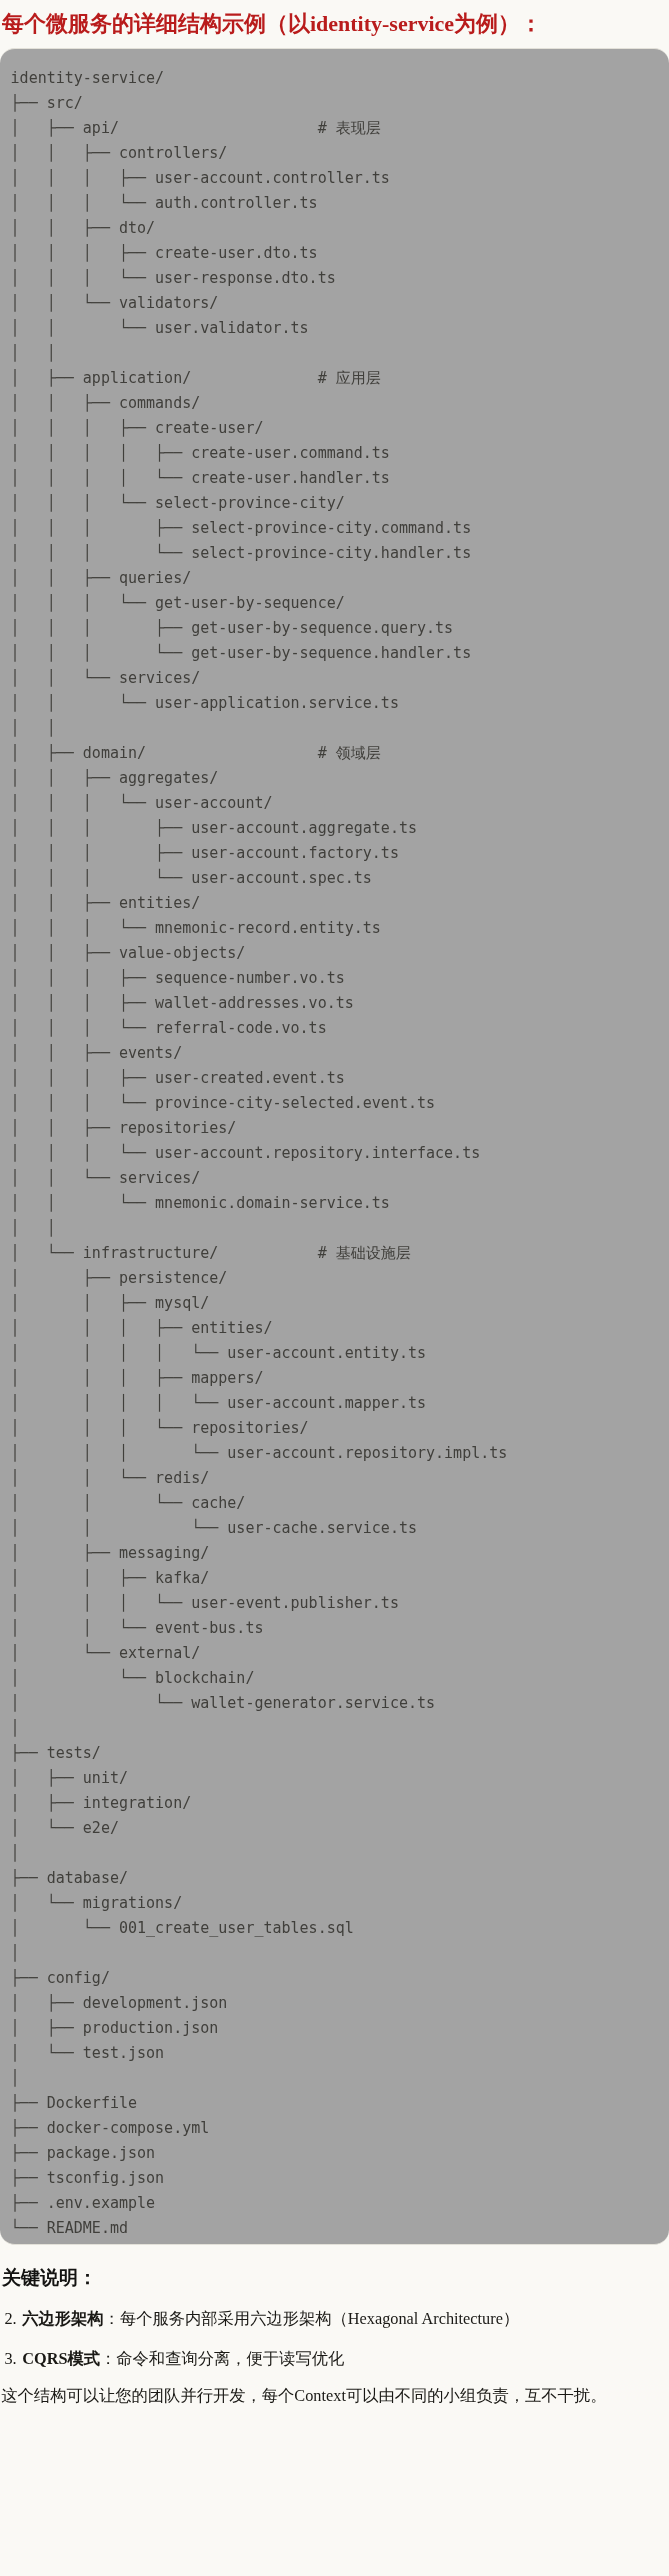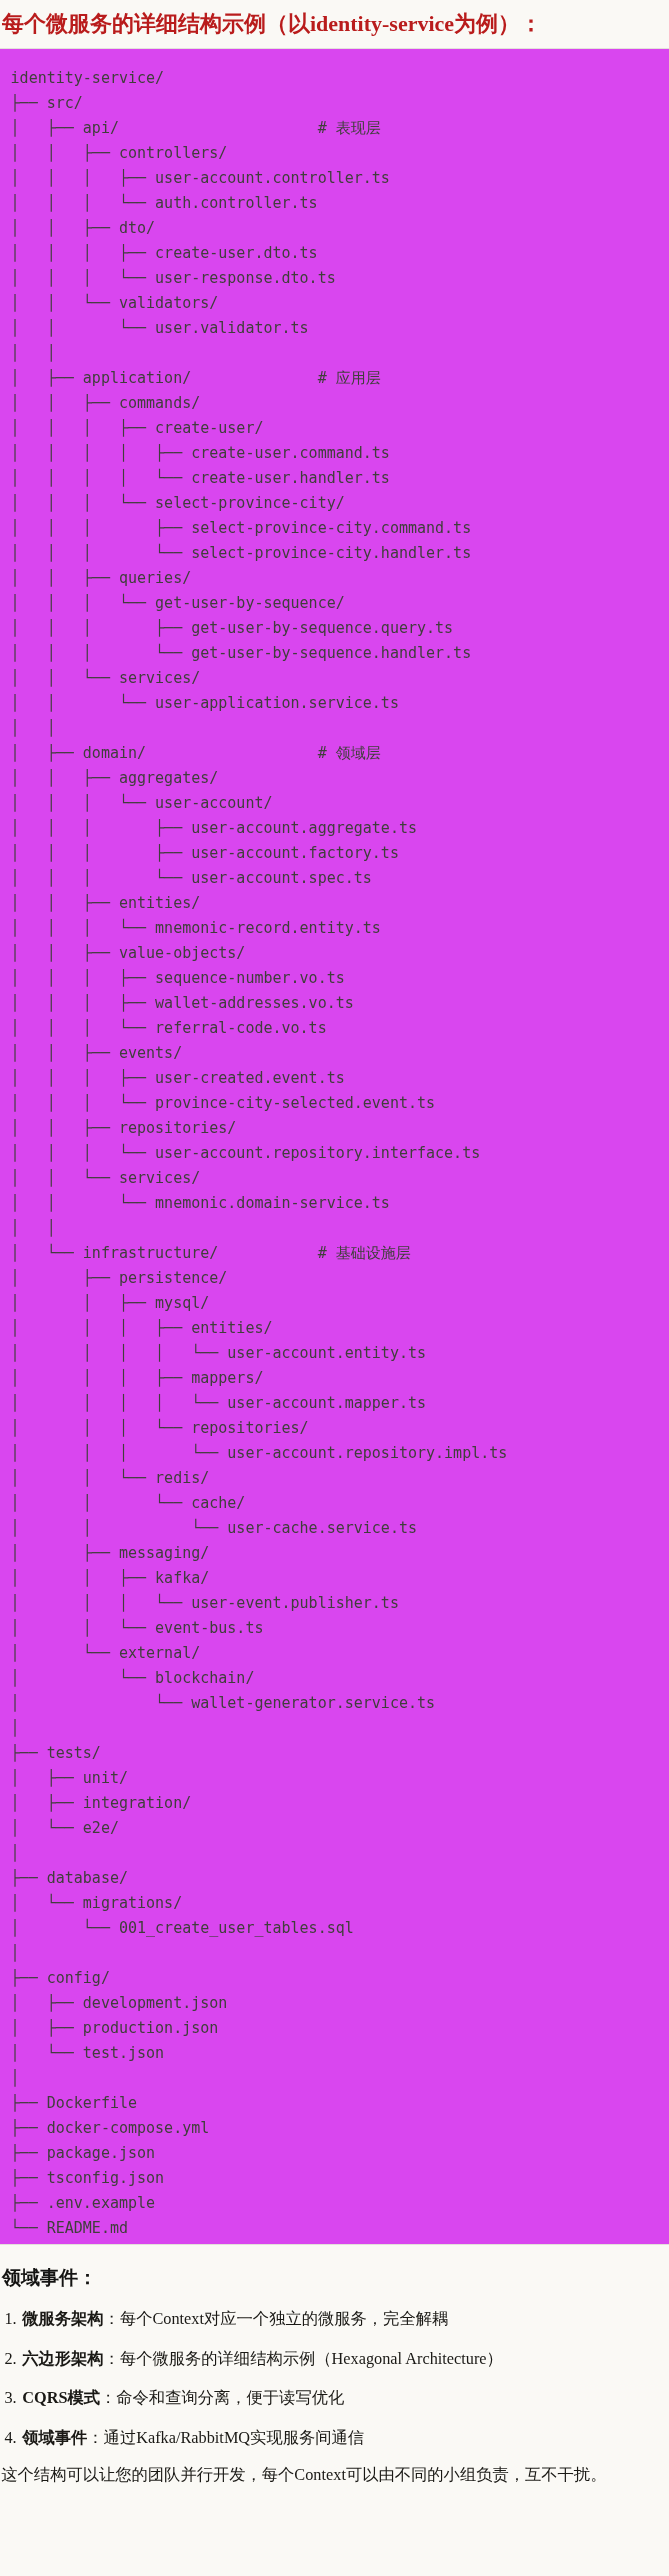--- a/index.html
+++ b/index.html
@@ -17,26 +17,27 @@
   }
   .page-title {
     font-size: 22px;
     font-weight: 700;
     line-height: 29px;
     margin: 8.8px 3.8px 0 1.9px;
     color: #b91c1c;
   }
   .code-block {
     margin-top: 10px;
-    background: #d946ef;
+    background: #a3a3a3;
     border-top: 0.6px solid #E3E1D9;
     border-bottom: 0.6px solid #E3E1D9;
     padding: 17.5px 5px 3.1px 10.6px;
     width: 100%;
     box-sizing: border-box;
+    border-radius: 15px;
   }
   .file-tree {
     margin: 0;
     font-family: "DejaVu Sans Mono", monospace;
     font-size: 15px;
     line-height: 25px;
     color: #403F3B;
     white-space: pre;
   }
   .key-heading {
@@ -152,31 +153,25 @@
 │   └── test.json
 │
 ├── Dockerfile
 ├── docker-compose.yml
 ├── package.json
 ├── tsconfig.json
 ├── .env.example
 └── README.md</pre>
 </div>
 
-<h3 class="key-heading">领域事件：</h3>
+<h3 class="key-heading">关键说明：</h3>
 
 <div>
   <div class="note-item">
-    <span class="note-num">1.</span><span class="note-term">微服务架构</span><span class="note-text">：每个Context对应一个独立的微服务，完全解耦</span>
-  </div>
-  <div class="note-item">
-    <span class="note-num">2.</span><span class="note-term">六边形架构</span><span class="note-text">：每个微服务的详细结构示例（Hexagonal Architecture）</span>
+    <span class="note-num">2.</span><span class="note-term">六边形架构</span><span class="note-text">：每个服务内部采用六边形架构（Hexagonal Architecture）</span>
   </div>
   <div class="note-item">
     <span class="note-num">3.</span><span class="note-term">CQRS模式</span><span class="note-text">：命令和查询分离，便于读写优化</span>
-  </div>
-  <div class="note-item">
-    <span class="note-num">4.</span><span class="note-term">领域事件</span><span class="note-text">：通过Kafka/RabbitMQ实现服务间通信</span>
   </div>
 </div>
 
 <p class="closing-para">这个结构可以让您的团队并行开发，每个Context可以由不同的小组负责，互不干扰。</p>
 
 
 </body></html>

